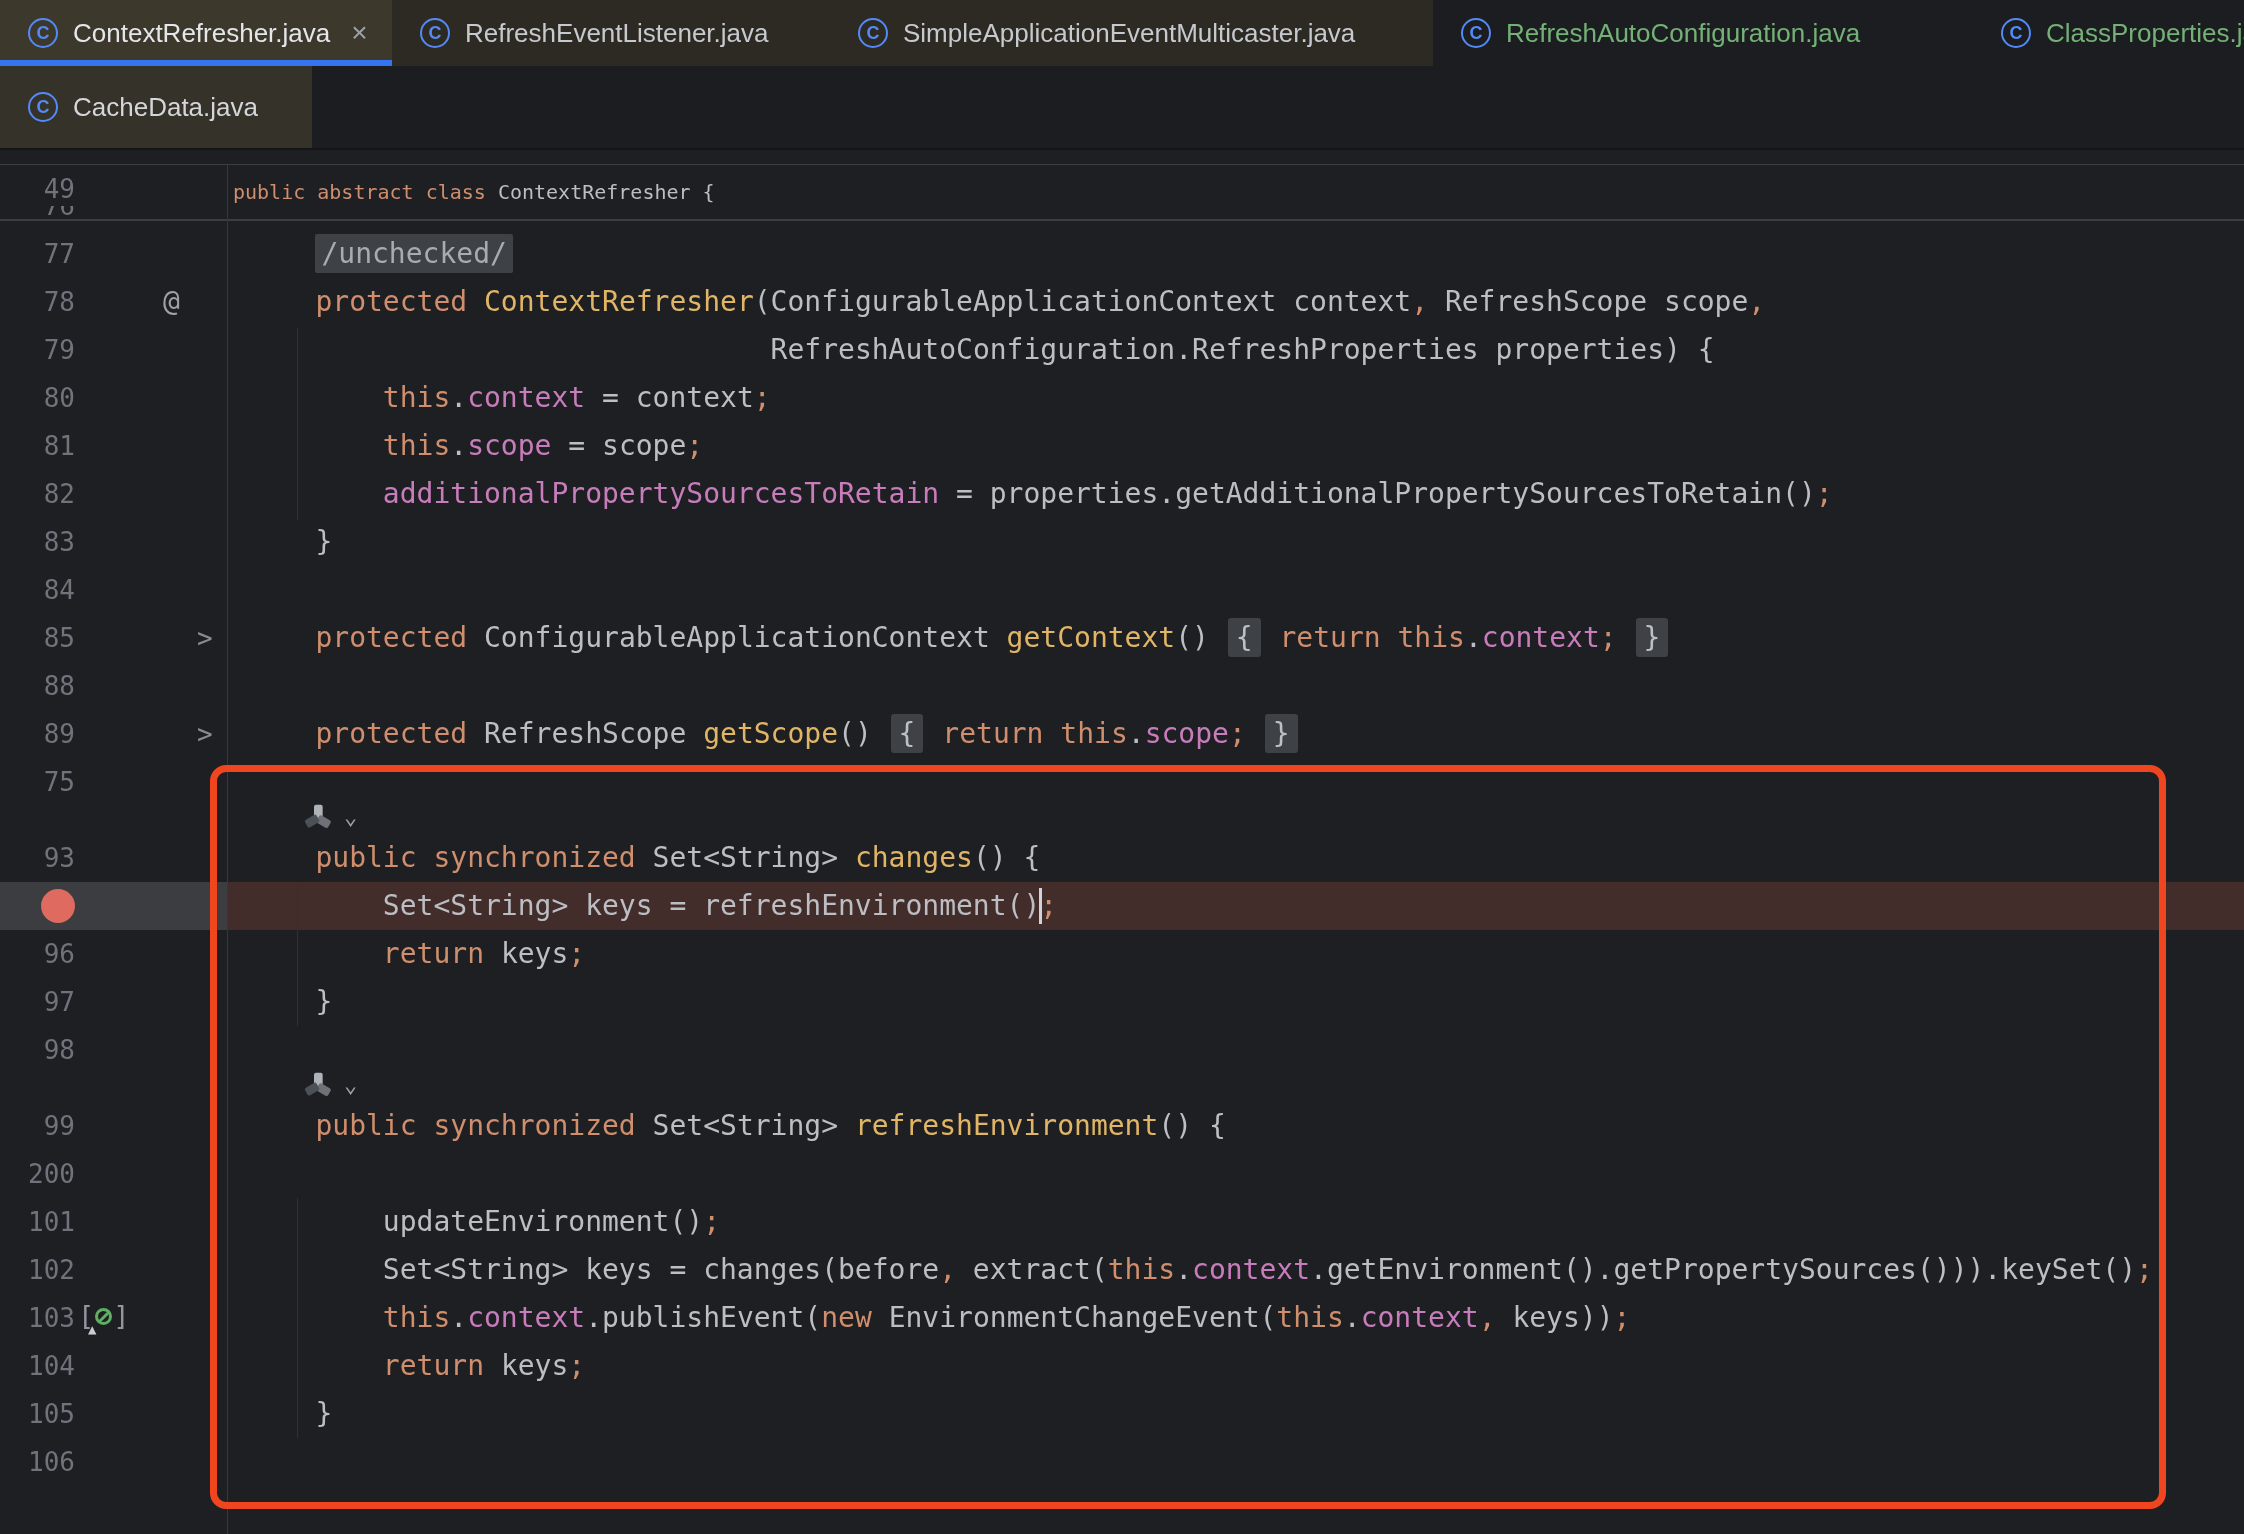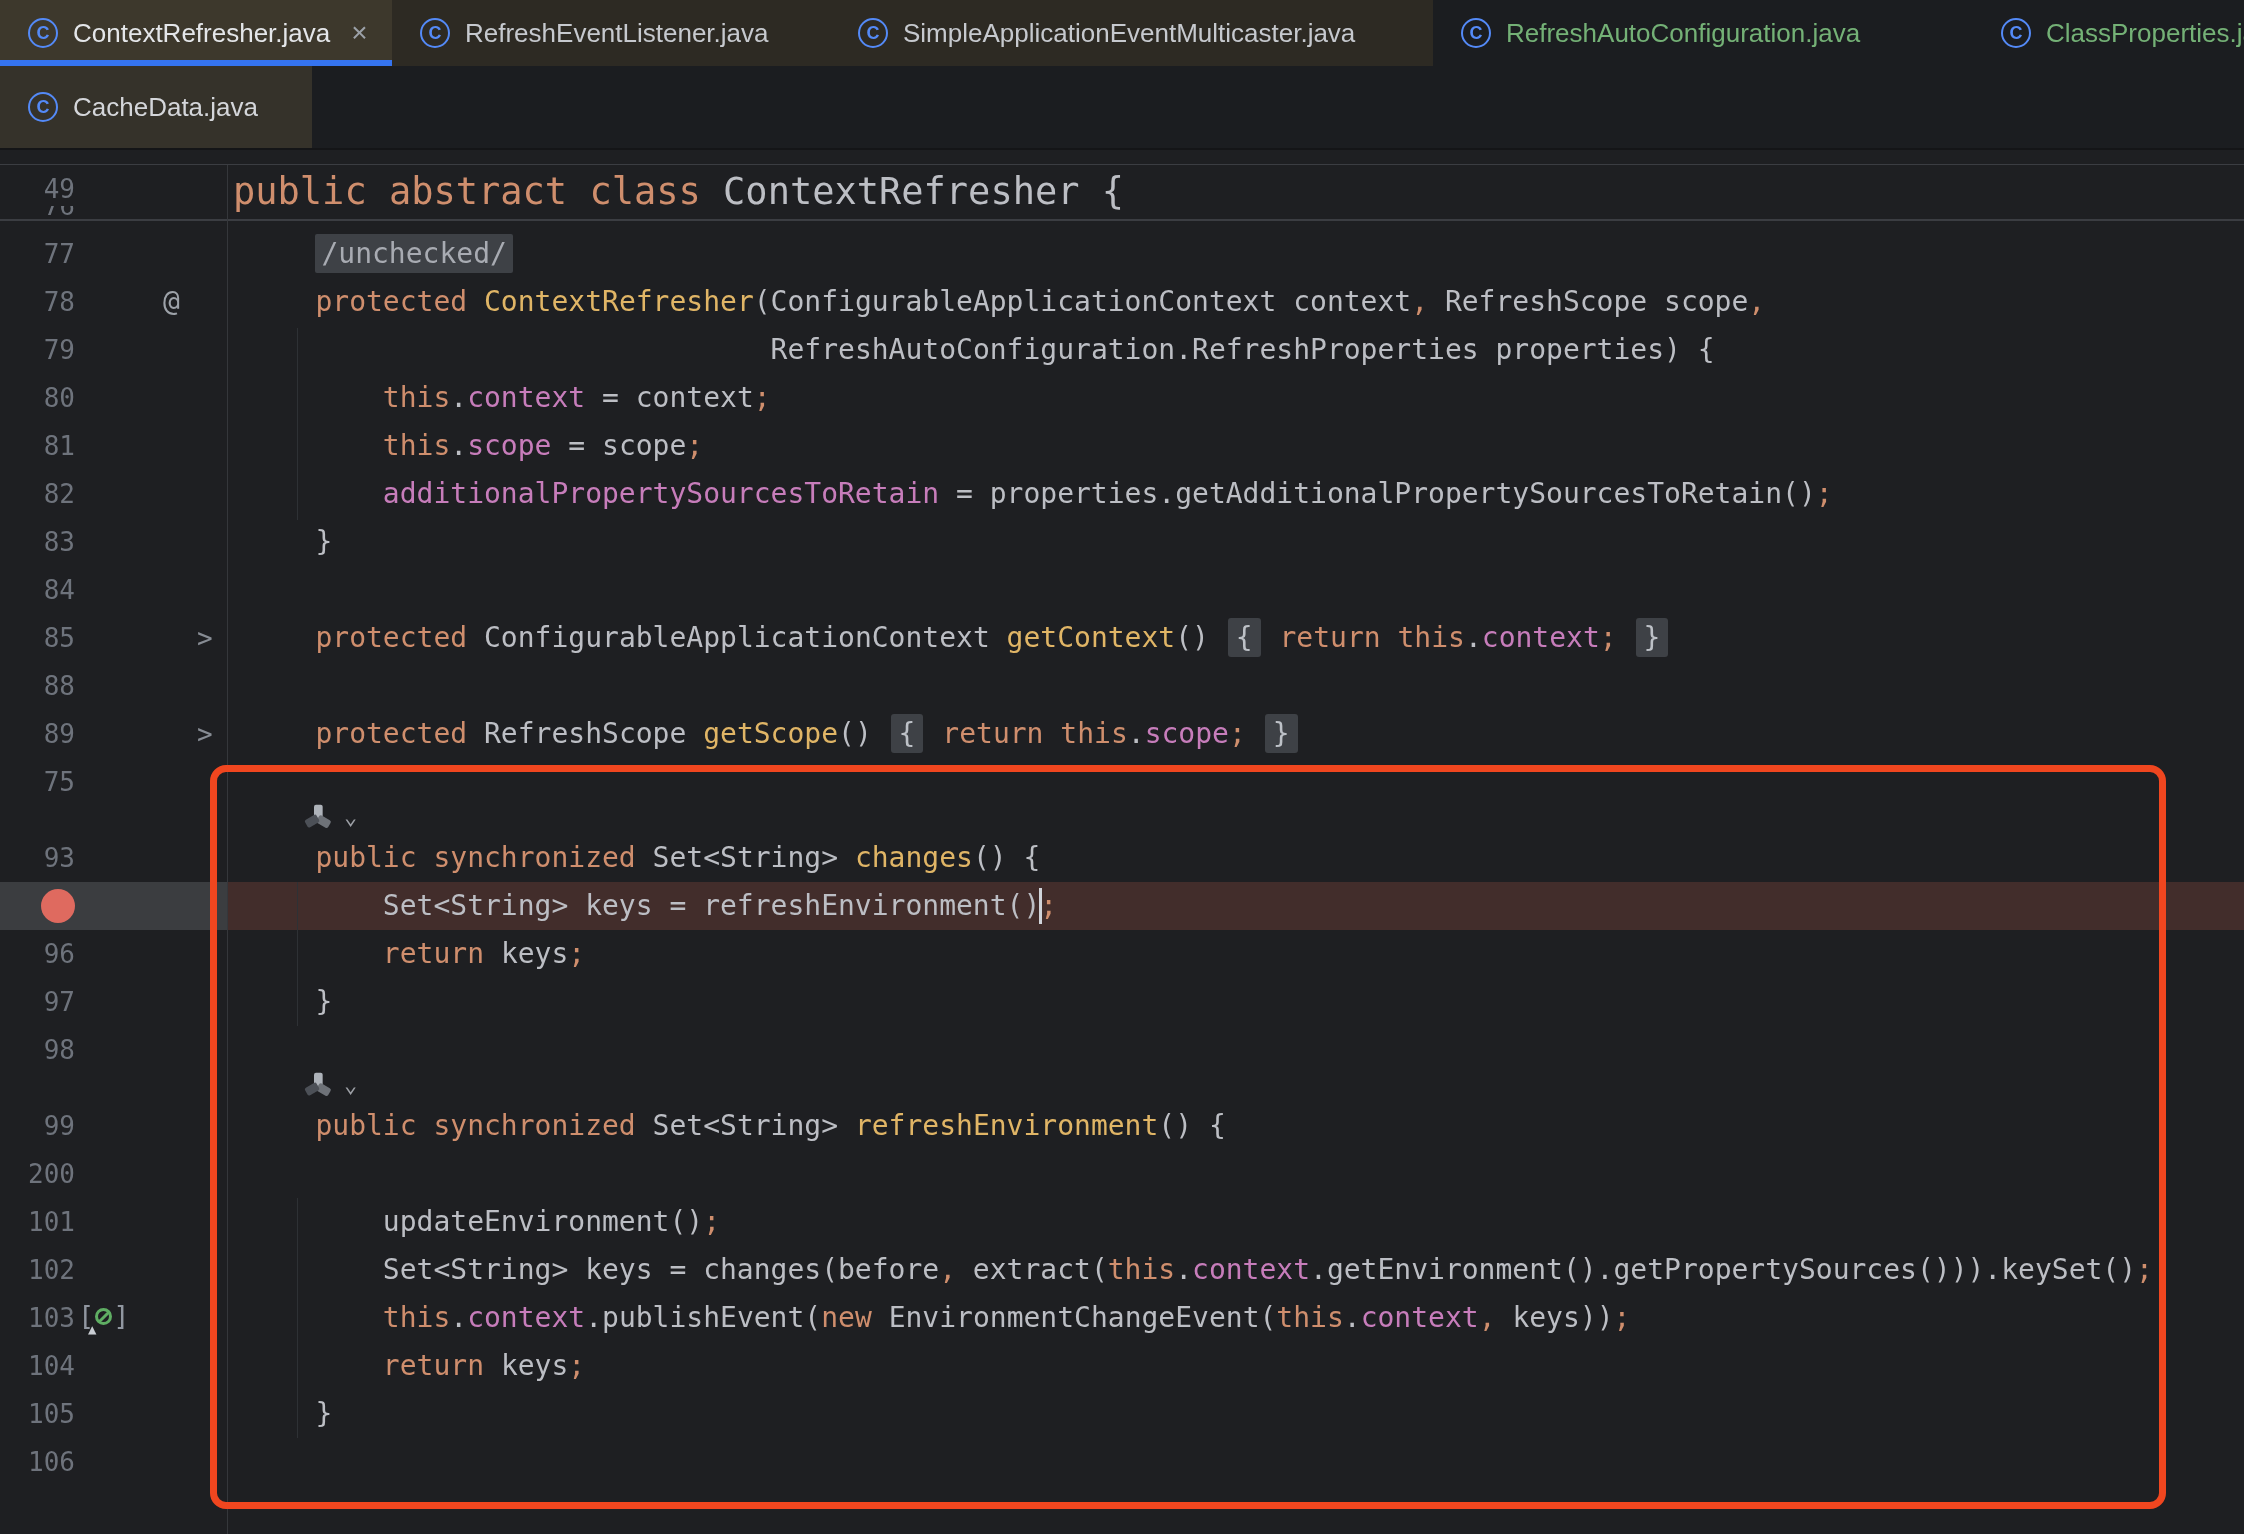--- a/index.html
+++ b/index.html
@@ -19,21 +19,21 @@
          display:flex;align-items:center;justify-content:center;font-size:18px;font-weight:bold;
          box-sizing:border-box;flex-shrink:0;}
   #tabrow2{position:absolute;left:0;top:66px;width:2244px;height:82px;background:#1b1d20;
            border-bottom:2px solid #141517;box-sizing:content-box;}
   #tabrow2 .tab{height:100%;width:312px;background:#35322a;color:#d4d6da;}
   
   #sticky{position:absolute;left:0;top:164px;width:2244px;height:54px;background:#1e1f22;
           border-top:1px solid #3b3d42;border-bottom:2px solid #3b3d42;display:flex;
           font-family:"DejaVu Sans Mono",monospace;}
   #sticky .gut{width:227px;position:relative;flex-shrink:0;}
-  #sticky .code{padding-left:6px;font-size:37px;line-height:54px;white-space:pre;}
+  #sticky .code{padding-left:6px;font-size:20px;line-height:54px;white-space:pre;}
   
   #editor{position:absolute;left:0;top:206px;width:2244px;height:1328px;overflow:hidden;
           font-family:"DejaVu Sans Mono",monospace;}
   #rows{margin-top:-24px;}
   .row{height:48px;display:flex;}
   .row.iconrow{height:28px;}
   .gut{width:227px;position:relative;flex-shrink:0;box-sizing:border-box;}
   .num{position:absolute;right:152px;top:0;line-height:48px;font-size:26px;color:#6e737c;}
   .code{flex:1;padding-left:21px;font-size:28px;line-height:48px;white-space:pre;color:#bcbec4;position:relative;}
   .row.bp{background:#422d2b;}

